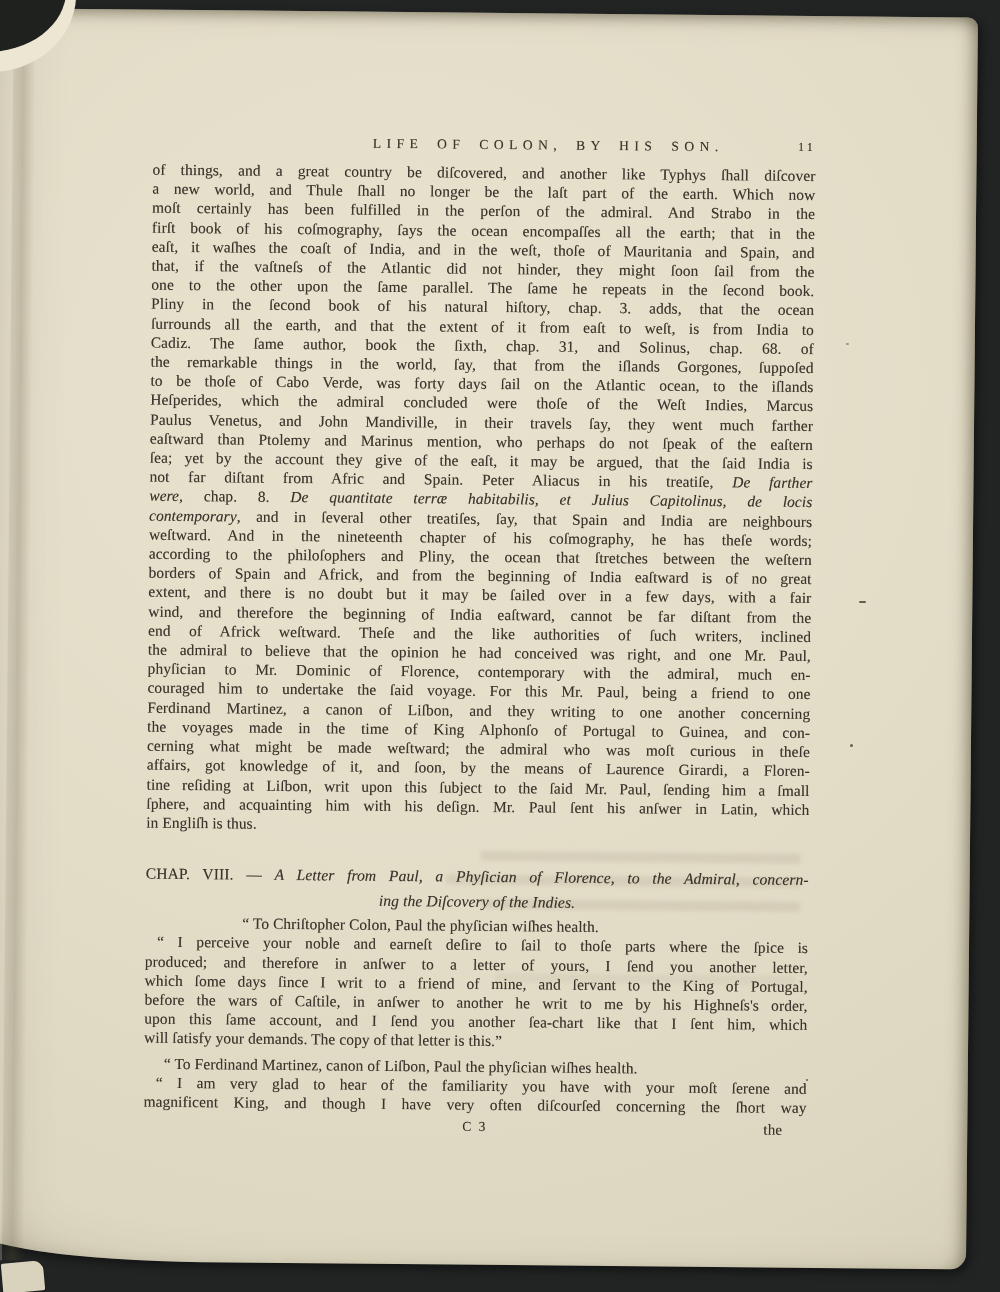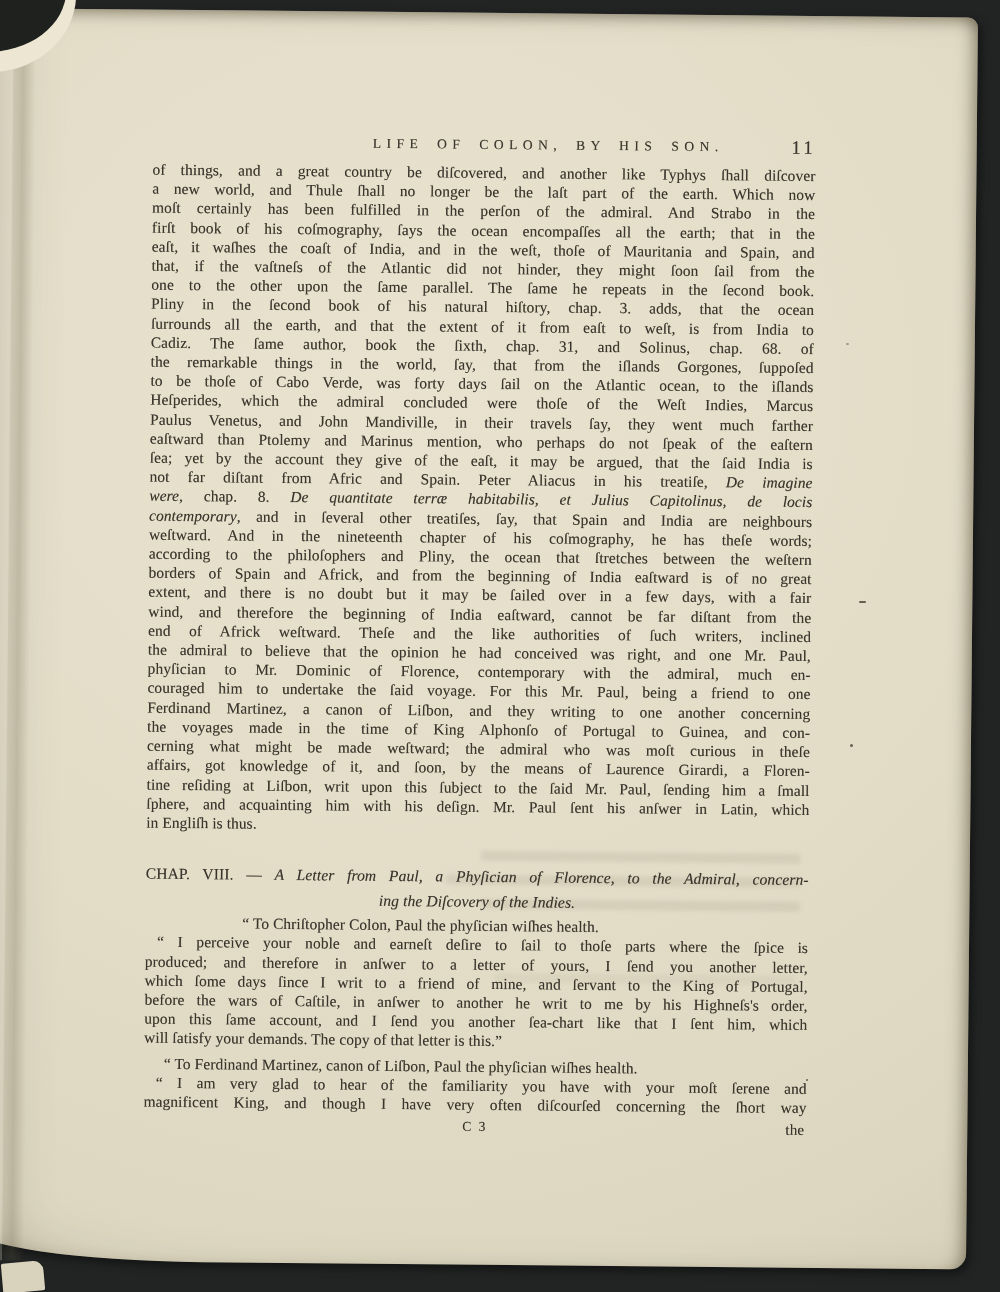--- a/index.html
+++ b/index.html
@@ -54,35 +54,35 @@
     position:absolute;left:170px;top:122px;width:663px;
     color:#3a342c;font-size:15.4px;line-height:19.2px;
     letter-spacing:.1px;
     text-shadow:.2px .2px .3px rgba(50,44,36,.45);
   }
   .pageheader{position:relative;height:18px;margin-bottom:10px;}
   .running-title{
     text-align:center;padding-left:128px;
     font-size:13.5px;letter-spacing:5.5px;word-spacing:5px;color:#3c362d;
   }
-  .page-number{position:absolute;right:0;top:0;font-size:19px;letter-spacing:3px;}
+  .page-number{position:absolute;right:0;top:0;font-size:12px;letter-spacing:3px;}
   .tline{text-align:justify;text-align-last:justify;}
   .no-last .tline:last-child{text-align-last:left;}
   .chap{margin-top:29px;font-size:15.6px;line-height:25px;}
   .chap-line1{text-align:justify;text-align-last:justify;}
   .chap-line2{text-align:center;}
   .letter{margin-top:2px;}
   .letter .para .tline:first-child{text-indent:12px;}
   .salute{line-height:19.2px;}
   .salute1{text-indent:97px;}
   .salute2{text-indent:20px;}
   .letter2{margin-top:6px;}
   .pagefooter{position:relative;margin-top:3px;height:22px;
     text-align:center;font-size:13.5px;letter-spacing:2px;}
-  .catchword{position:absolute;right:2px;top:1px;font-size:15px;letter-spacing:.2px;}
+  .catchword{position:absolute;right:24px;top:1px;font-size:15px;letter-spacing:.2px;}
   i{font-style:italic;}
 </style>
 </head>
 <body>
 
 <div class="scene">
 
   <div class="paper">
     <div class="left-lip"></div>
     <div class="crease"></div>
@@ -109,21 +109,21 @@
           <div class="tline">one to the other upon the ſame parallel. The ſame he repeats in the ſecond book.</div>
           <div class="tline">Pliny in the ſecond book of his natural hiſtory, chap. 3. adds, that the ocean</div>
           <div class="tline">ſurrounds all the earth, and that the extent of it from eaſt to weſt, is from India to</div>
           <div class="tline">Cadiz. The ſame author, book the ſixth, chap. 31, and Solinus, chap. 68. of</div>
           <div class="tline">the remarkable things in the world, ſay, that from the iſlands Gorgones, ſuppoſed</div>
           <div class="tline">to be thoſe of Cabo Verde, was forty days ſail on the Atlantic ocean, to the iſlands</div>
           <div class="tline">Heſperides, which the admiral concluded were thoſe of the Weſt Indies, Marcus</div>
           <div class="tline">Paulus Venetus, and John Mandiville, in their travels ſay, they went much farther</div>
           <div class="tline">eaſtward than Ptolemy and Marinus mention, who perhaps do not ſpeak of the eaſtern</div>
           <div class="tline">ſea; yet by the account they give of the eaſt, it may be argued, that the ſaid India is</div>
-          <div class="tline">not far diſtant from Afric and Spain. Peter Aliacus in his treatiſe, <i>De imagine</i></div>
+          <div class="tline">not far diſtant from Afric and Spain. Peter Aliacus in his treatiſe, <i>De farther</i></div>
           <div class="tline"><i>were</i>, chap. 8. <i>De quantitate terræ habitabilis, et Julius Capitolinus, de locis</i></div>
           <div class="tline"><i>contemporary</i>, and in ſeveral other treatiſes, ſay, that Spain and India are neighbours</div>
           <div class="tline">weſtward. And in the nineteenth chapter of his coſmography, he has theſe words;</div>
           <div class="tline">according to the philoſophers and Pliny, the ocean that ſtretches between the weſtern</div>
           <div class="tline">borders of Spain and Africk, and from the beginning of India eaſtward is of no great</div>
           <div class="tline">extent, and there is no doubt but it may be ſailed over in a few days, with a fair</div>
           <div class="tline">wind, and therefore the beginning of India eaſtward, cannot be far diſtant from the</div>
           <div class="tline">end of Africk weſtward. Theſe and the like authorities of ſuch writers, inclined</div>
           <div class="tline">the admiral to believe that the opinion he had conceived was right, and one Mr. Paul,</div>
           <div class="tline">phyſician to Mr. Dominic of Florence, contemporary with the admiral, much en-</div>

